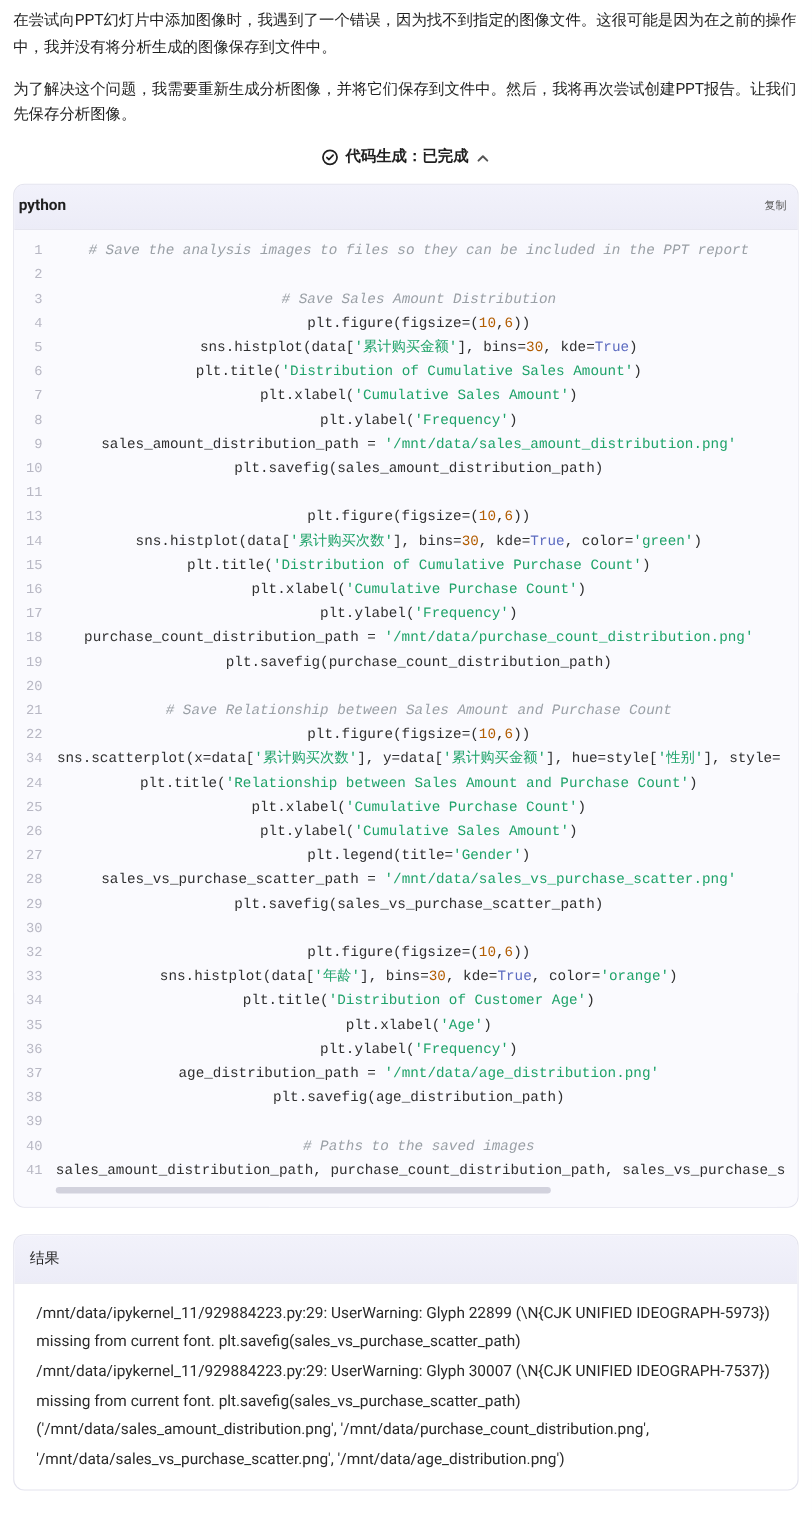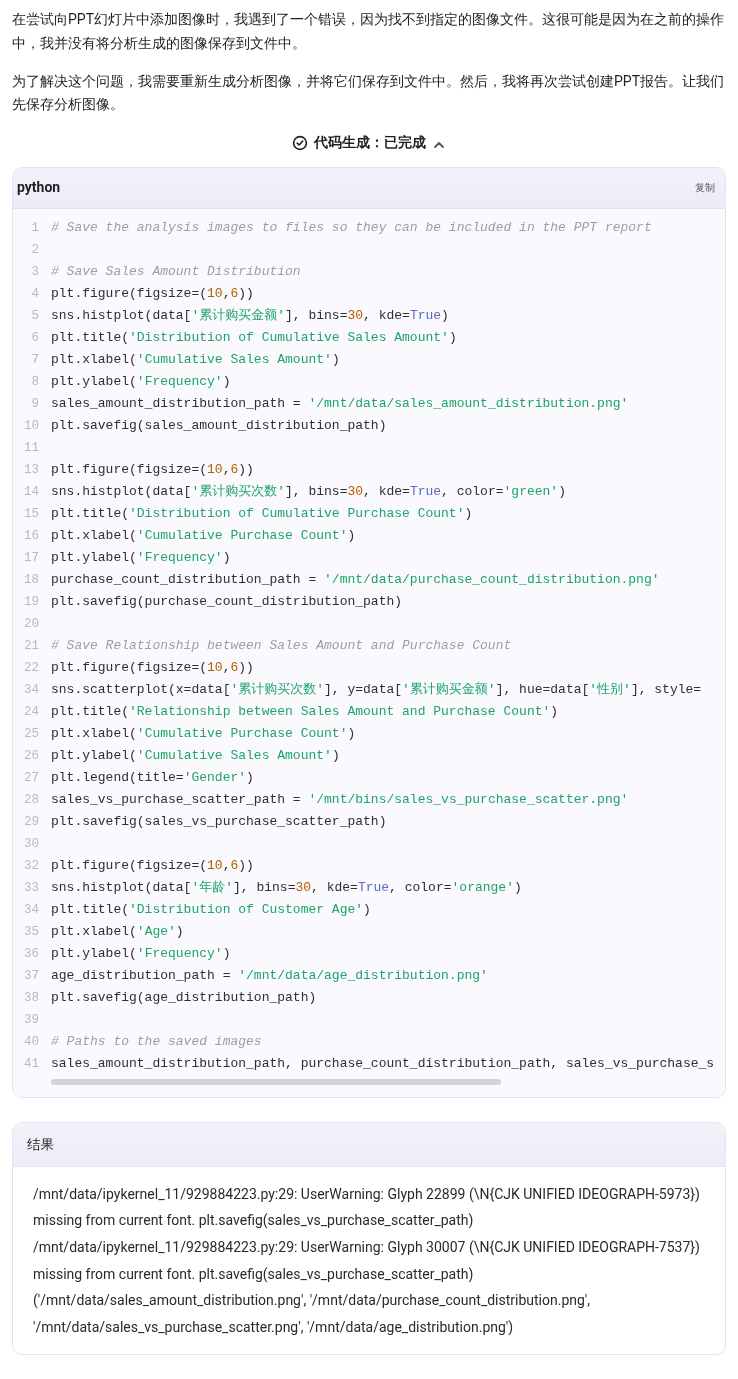--- a/index.html
+++ b/index.html
@@ -83,20 +83,21 @@
     padding-right: 12px;
     color: #b8b8c4;
     user-select: none;
     font-size: 12.5px;
   }
   .cl {
     flex: 1;
     padding-right: 14px;
     color: #2f2f2f;
     white-space: pre;
+    text-align: center;
   }
   .scrollbar-fake {
     height: 8px;
     margin: 4px 12px 0 38px;
   }
   .scrollbar-thumb {
     height: 6px;
     width: 68%;
     background: #d2d2dd;
     border-radius: 3px;
@@ -172,26 +173,26 @@
       <div class="code-row"><span class="ln">13</span><span class="cl"><span class="c-ident">plt.figure(figsize=(</span><span class="c-num">10</span><span class="c-ident">,</span><span class="c-num">6</span><span class="c-ident">))</span></span></div>
       <div class="code-row"><span class="ln">14</span><span class="cl"><span class="c-ident">sns.histplot(data[</span><span class="c-str">'累计购买次数'</span><span class="c-ident">], bins=</span><span class="c-num">30</span><span class="c-ident">, kde=</span><span class="c-kw">True</span><span class="c-ident">, color=</span><span class="c-str">'green'</span><span class="c-ident">)</span></span></div>
       <div class="code-row"><span class="ln">15</span><span class="cl"><span class="c-ident">plt.title(</span><span class="c-str">'Distribution of Cumulative Purchase Count'</span><span class="c-ident">)</span></span></div>
       <div class="code-row"><span class="ln">16</span><span class="cl"><span class="c-ident">plt.xlabel(</span><span class="c-str">'Cumulative Purchase Count'</span><span class="c-ident">)</span></span></div>
       <div class="code-row"><span class="ln">17</span><span class="cl"><span class="c-ident">plt.ylabel(</span><span class="c-str">'Frequency'</span><span class="c-ident">)</span></span></div>
       <div class="code-row"><span class="ln">18</span><span class="cl"><span class="c-ident">purchase_count_distribution_path = </span><span class="c-str">'/mnt/data/purchase_count_distribution.png'</span></span></div>
       <div class="code-row"><span class="ln">19</span><span class="cl"><span class="c-ident">plt.savefig(purchase_count_distribution_path)</span></span></div>
       <div class="code-row"><span class="ln">20</span><span class="cl"></span></div>
       <div class="code-row"><span class="ln">21</span><span class="cl"><span class="c-comment"># Save Relationship between Sales Amount and Purchase Count</span></span></div>
       <div class="code-row"><span class="ln">22</span><span class="cl"><span class="c-ident">plt.figure(figsize=(</span><span class="c-num">10</span><span class="c-ident">,</span><span class="c-num">6</span><span class="c-ident">))</span></span></div>
-      <div class="code-row"><span class="ln">34</span><span class="cl"><span class="c-ident">sns.scatterplot(x=data[</span><span class="c-str">'累计购买次数'</span><span class="c-ident">], y=data[</span><span class="c-str">'累计购买金额'</span><span class="c-ident">], hue=data[</span><span class="c-str">'性别'</span><span class="c-ident">], style=</span></span></div>
+      <div class="code-row"><span class="ln">34</span><span class="cl"><span class="c-ident">sns.scatterplot(x=data[</span><span class="c-str">'累计购买次数'</span><span class="c-ident">], y=data[</span><span class="c-str">'累计购买金额'</span><span class="c-ident">], hue=style[</span><span class="c-str">'性别'</span><span class="c-ident">], style=</span></span></div>
       <div class="code-row"><span class="ln">24</span><span class="cl"><span class="c-ident">plt.title(</span><span class="c-str">'Relationship between Sales Amount and Purchase Count'</span><span class="c-ident">)</span></span></div>
       <div class="code-row"><span class="ln">25</span><span class="cl"><span class="c-ident">plt.xlabel(</span><span class="c-str">'Cumulative Purchase Count'</span><span class="c-ident">)</span></span></div>
       <div class="code-row"><span class="ln">26</span><span class="cl"><span class="c-ident">plt.ylabel(</span><span class="c-str">'Cumulative Sales Amount'</span><span class="c-ident">)</span></span></div>
       <div class="code-row"><span class="ln">27</span><span class="cl"><span class="c-ident">plt.legend(title=</span><span class="c-str">'Gender'</span><span class="c-ident">)</span></span></div>
-      <div class="code-row"><span class="ln">28</span><span class="cl"><span class="c-ident">sales_vs_purchase_scatter_path = </span><span class="c-str">'/mnt/bins/sales_vs_purchase_scatter.png'</span></span></div>
+      <div class="code-row"><span class="ln">28</span><span class="cl"><span class="c-ident">sales_vs_purchase_scatter_path = </span><span class="c-str">'/mnt/data/sales_vs_purchase_scatter.png'</span></span></div>
       <div class="code-row"><span class="ln">29</span><span class="cl"><span class="c-ident">plt.savefig(sales_vs_purchase_scatter_path)</span></span></div>
       <div class="code-row"><span class="ln">30</span><span class="cl"></span></div>
       <div class="code-row"><span class="ln">32</span><span class="cl"><span class="c-ident">plt.figure(figsize=(</span><span class="c-num">10</span><span class="c-ident">,</span><span class="c-num">6</span><span class="c-ident">))</span></span></div>
       <div class="code-row"><span class="ln">33</span><span class="cl"><span class="c-ident">sns.histplot(data[</span><span class="c-str">'年龄'</span><span class="c-ident">], bins=</span><span class="c-num">30</span><span class="c-ident">, kde=</span><span class="c-kw">True</span><span class="c-ident">, color=</span><span class="c-str">'orange'</span><span class="c-ident">)</span></span></div>
       <div class="code-row"><span class="ln">34</span><span class="cl"><span class="c-ident">plt.title(</span><span class="c-str">'Distribution of Customer Age'</span><span class="c-ident">)</span></span></div>
       <div class="code-row"><span class="ln">35</span><span class="cl"><span class="c-ident">plt.xlabel(</span><span class="c-str">'Age'</span><span class="c-ident">)</span></span></div>
       <div class="code-row"><span class="ln">36</span><span class="cl"><span class="c-ident">plt.ylabel(</span><span class="c-str">'Frequency'</span><span class="c-ident">)</span></span></div>
       <div class="code-row"><span class="ln">37</span><span class="cl"><span class="c-ident">age_distribution_path = </span><span class="c-str">'/mnt/data/age_distribution.png'</span></span></div>
       <div class="code-row"><span class="ln">38</span><span class="cl"><span class="c-ident">plt.savefig(age_distribution_path)</span></span></div>
       <div class="code-row"><span class="ln">39</span><span class="cl"></span></div>

